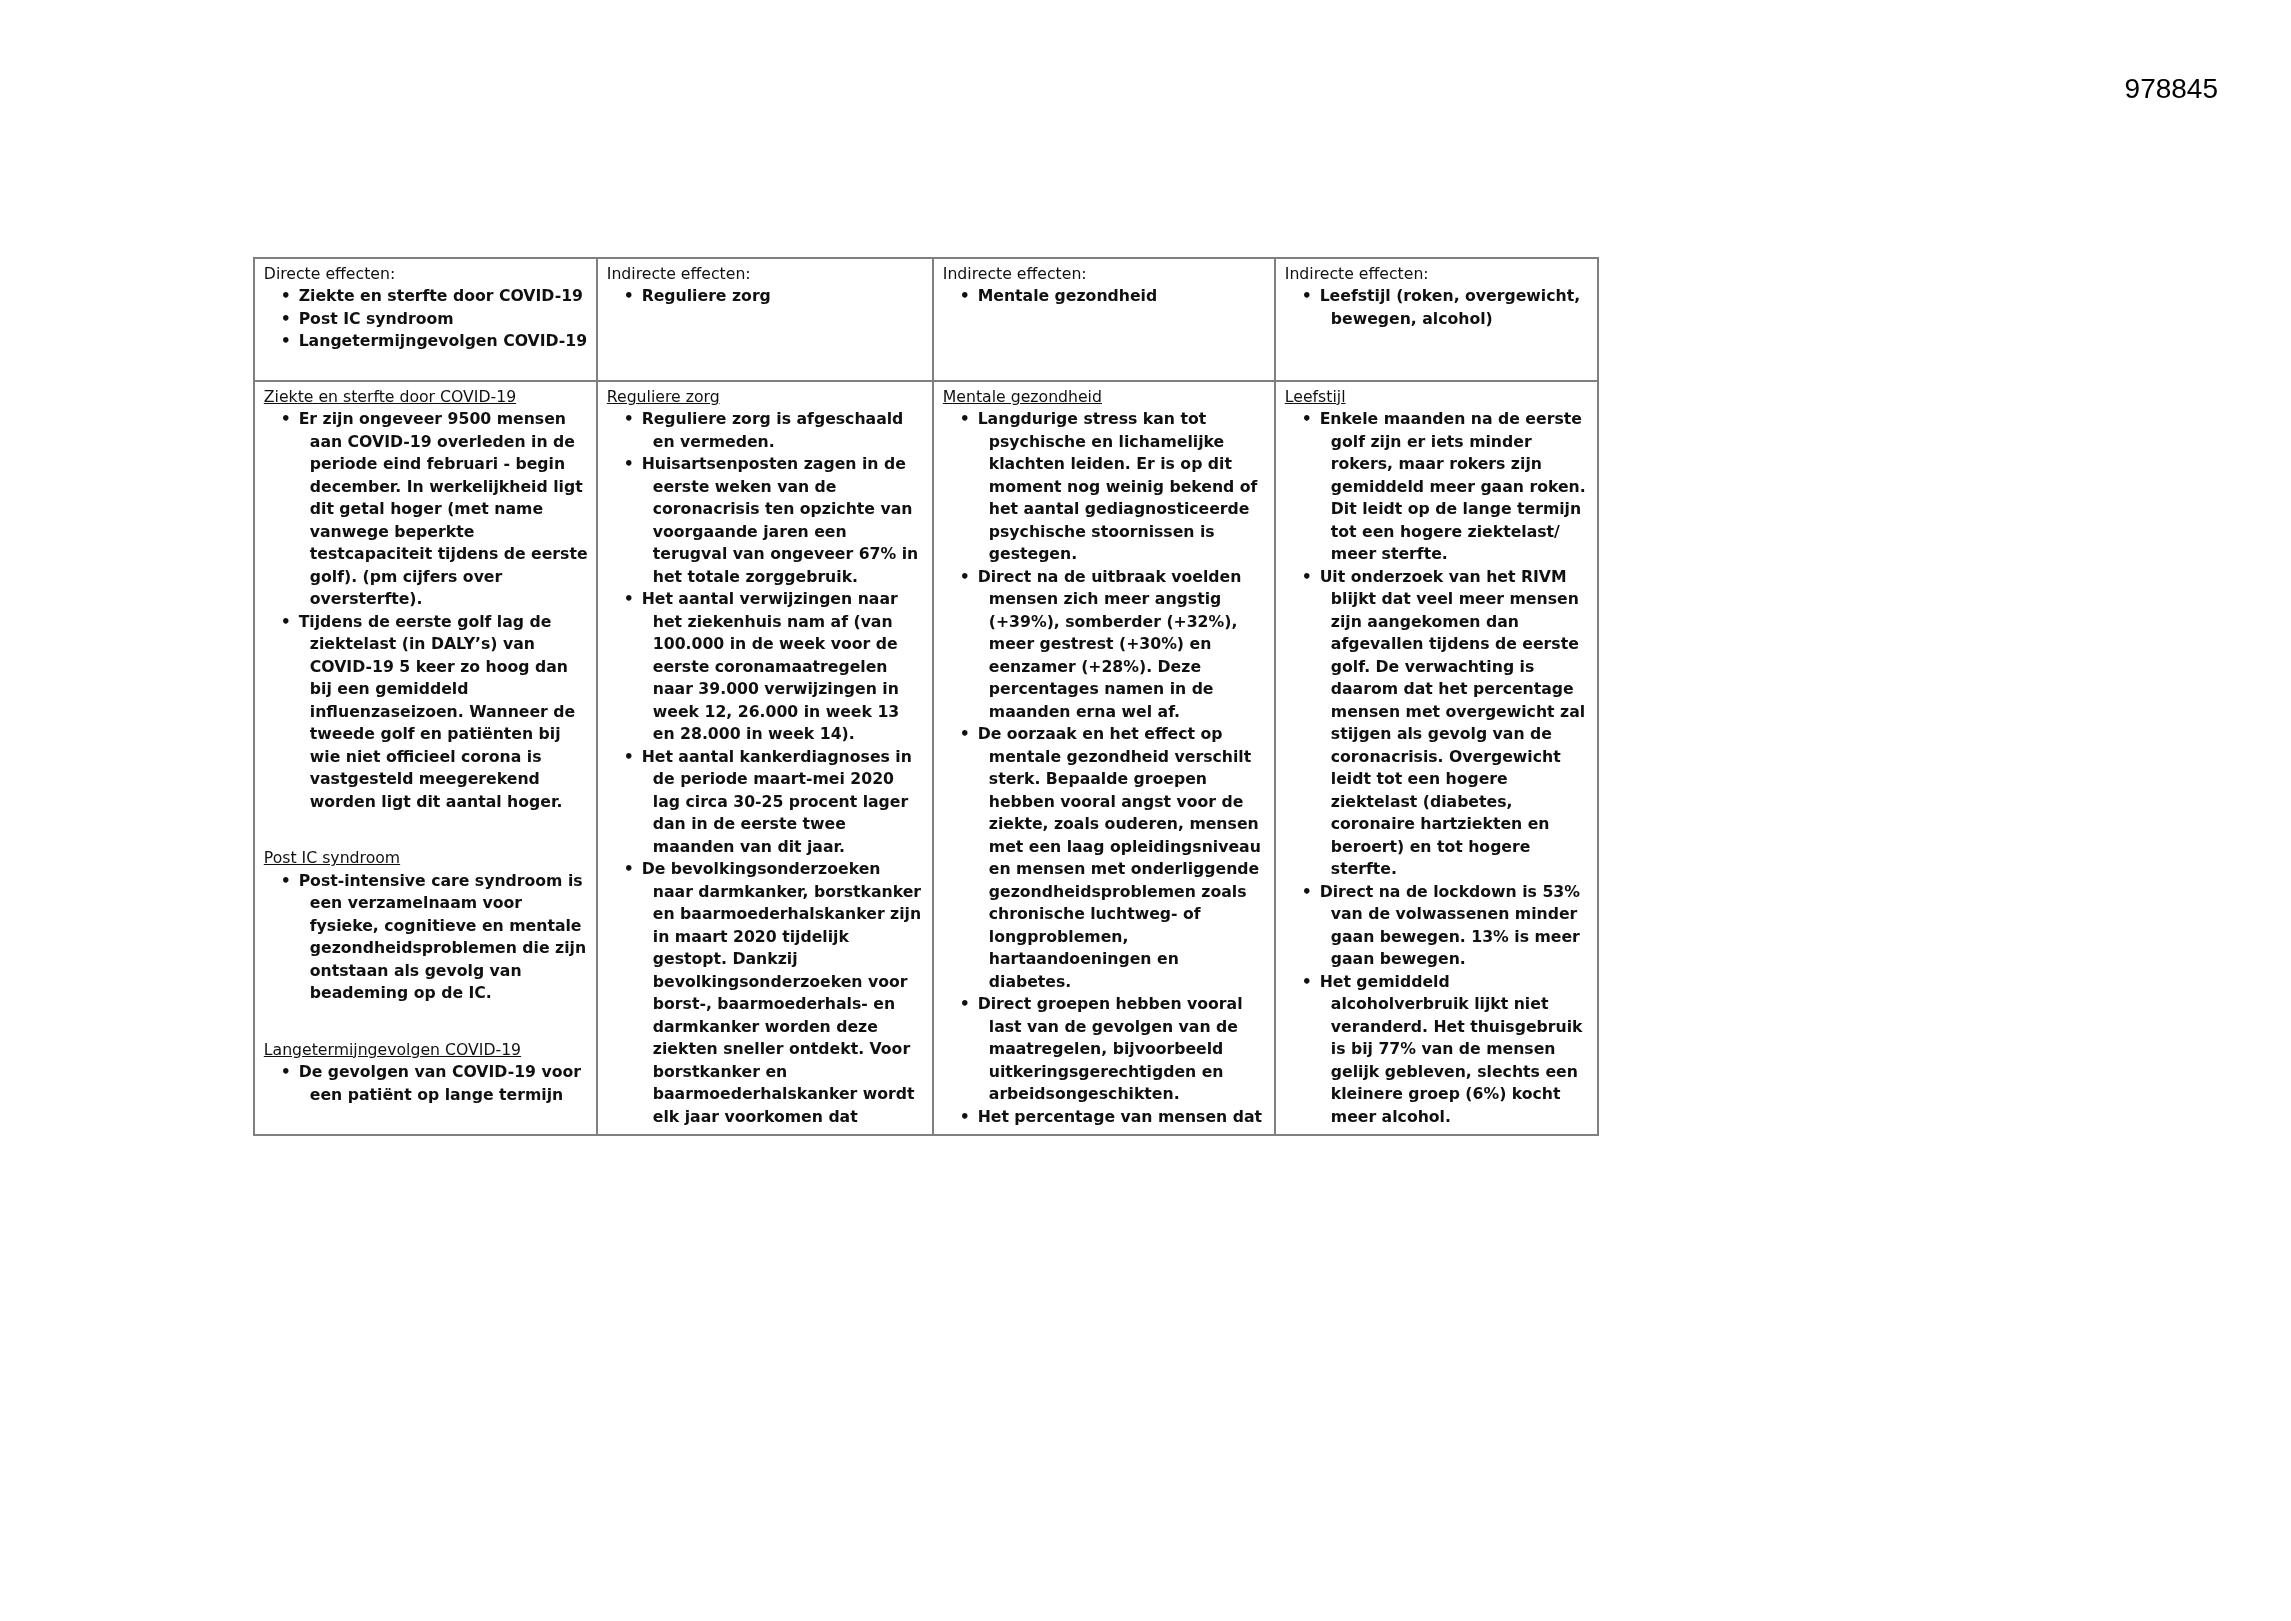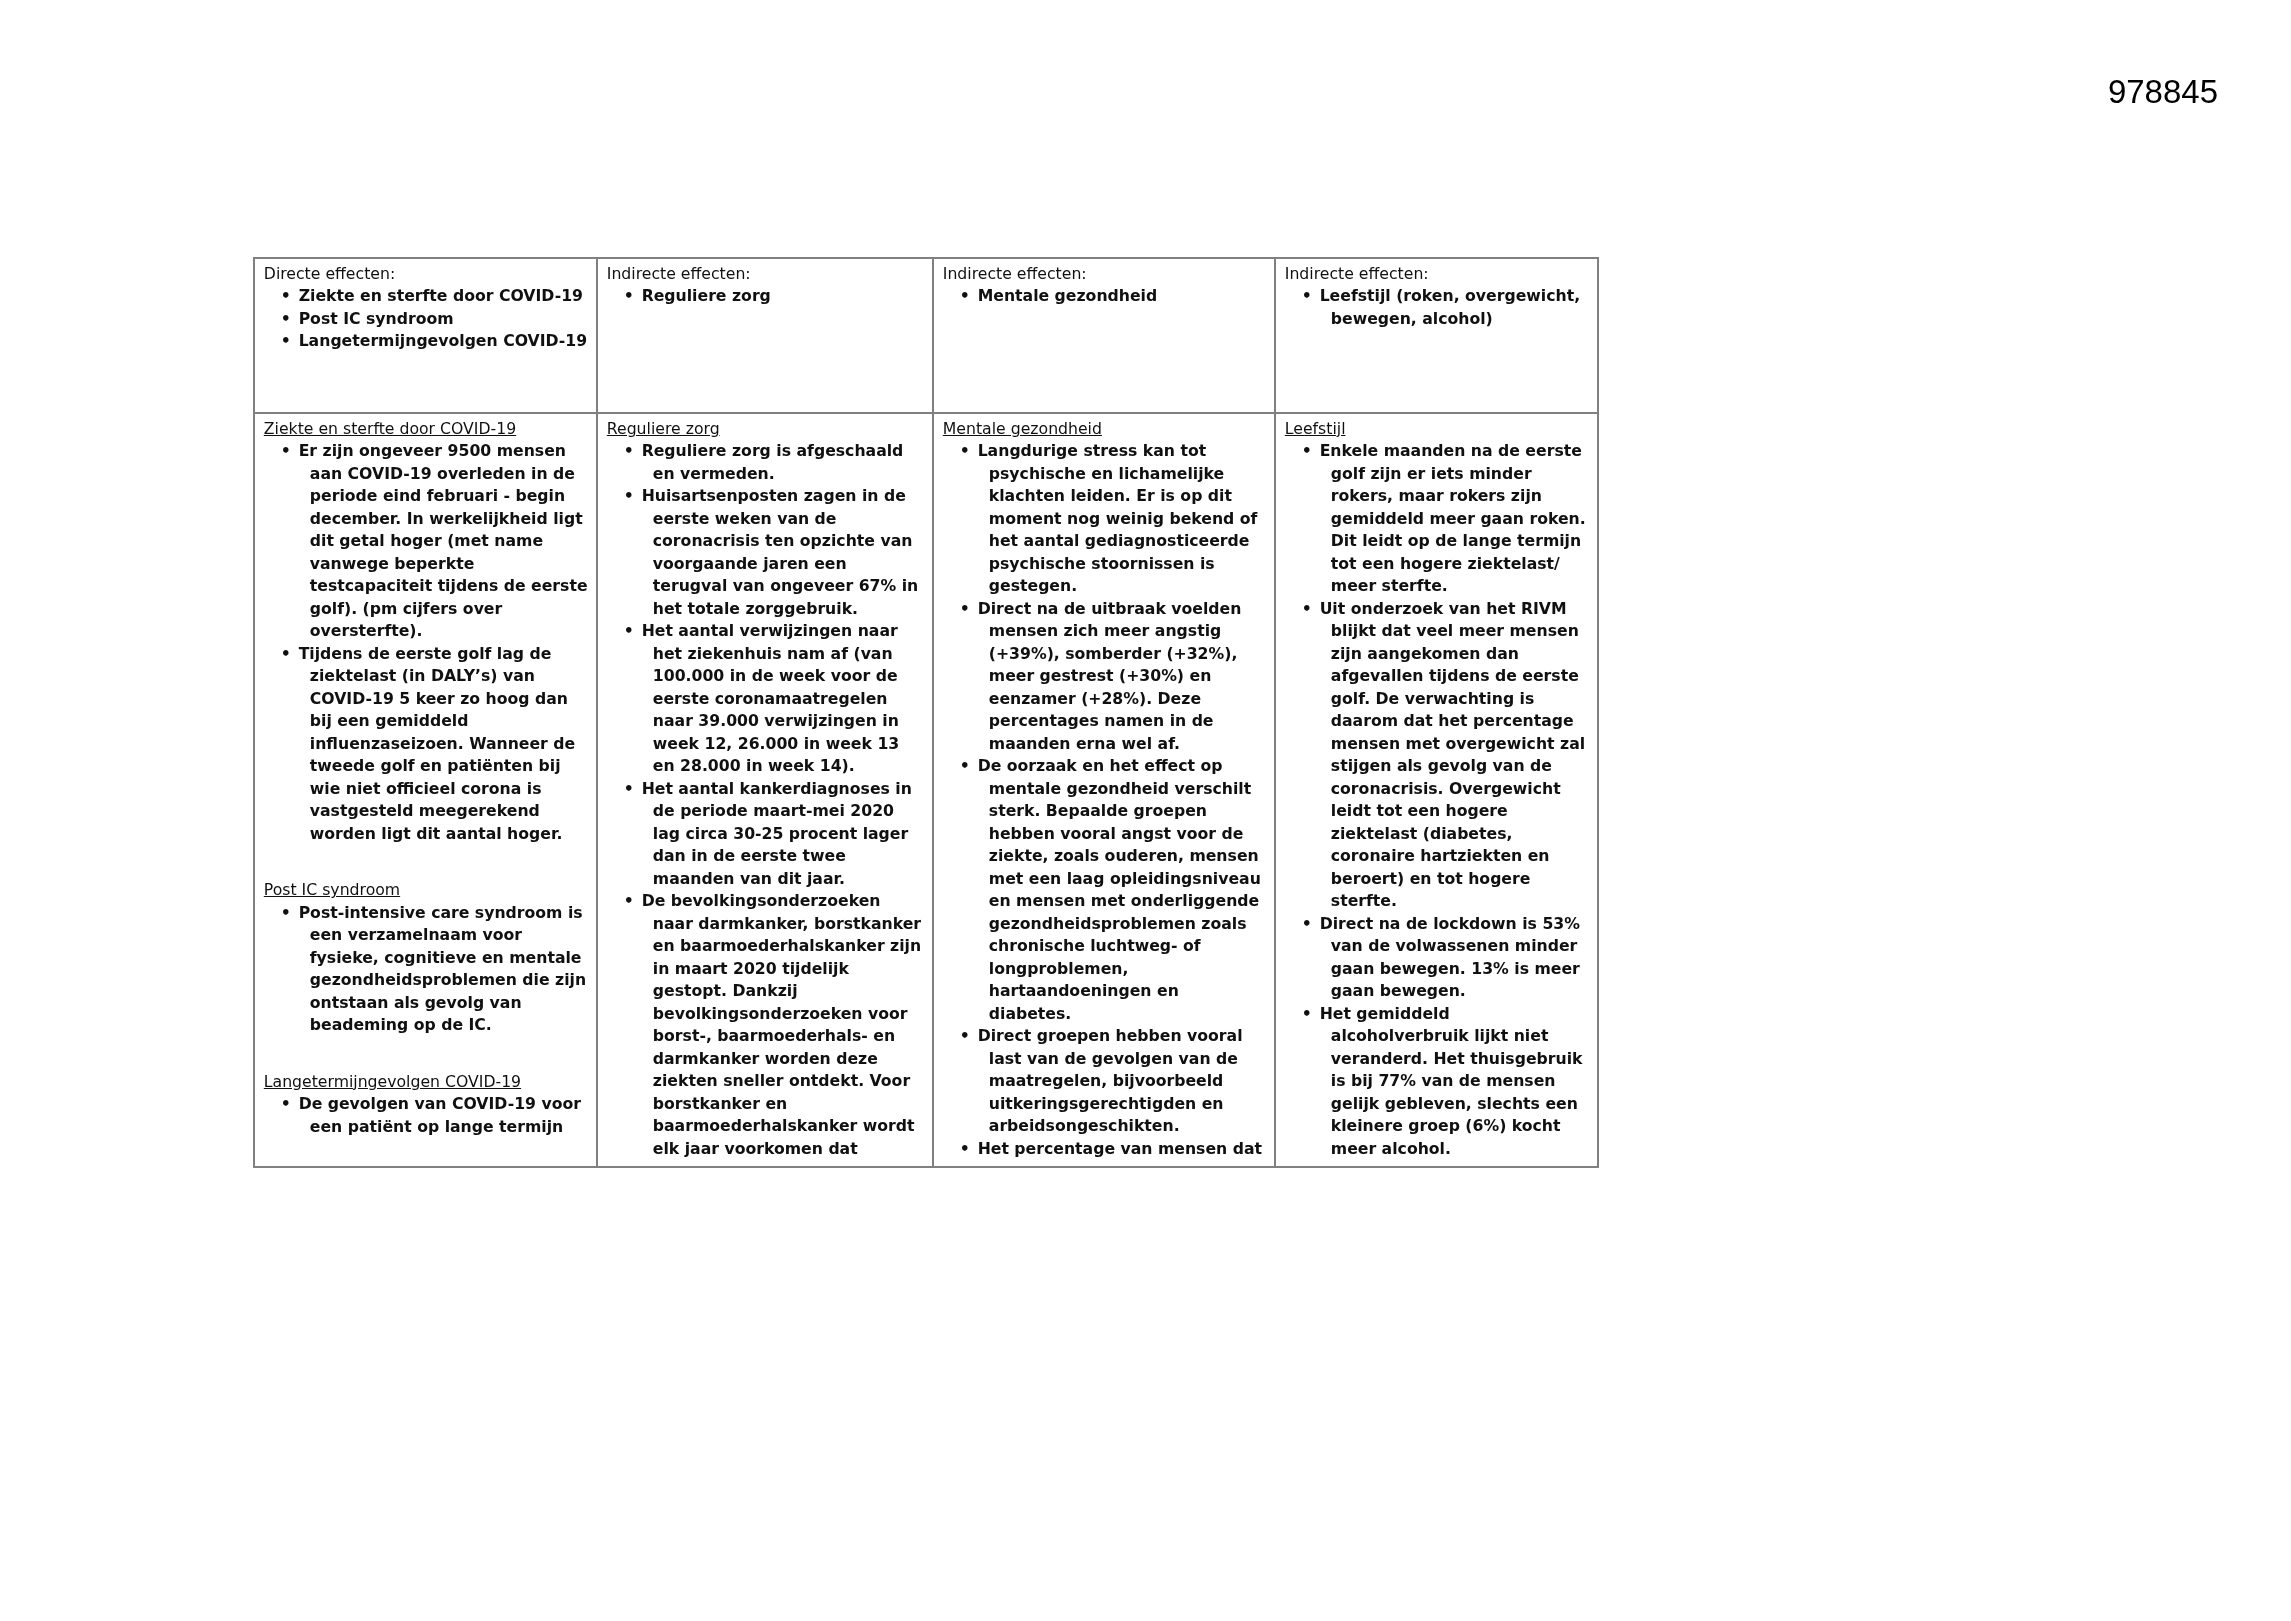--- a/index.html
+++ b/index.html
@@ -8,42 +8,42 @@
     position: relative;
     font-family: "DejaVu Sans", sans-serif;
     color: #101010;
     overflow: hidden;
   }
   .page-number {
     position: absolute;
     top: 73px;
     right: 74px;
     font-family: "Liberation Sans", sans-serif;
-    font-size: 33px;
+    font-size: 28px;
     color: #000000;
   }
   table.grid {
     position: absolute;
     left: 253px;
     top: 257px;
     width: 1345px;
     height: 865px;
     border-collapse: collapse;
     table-layout: fixed;
   }
   td.cell {
     border: 2px solid #808080;
     vertical-align: top;
     padding: 3.9px 7.8px 5.9px 7.8px;
     font-size: 15.7px;
     line-height: 22.5px;
     overflow: hidden;
     background: #ffffff;
   }
-  tr.header-row { height: 155px; margin-top: 36px; }
+  tr.header-row { height: 123px; margin-top: 36px; }
   tr.body-row   { height: 743px; }
   .cell-label { padding-left: 1px; }
   .section-heading { text-decoration: underline; padding-left: 1px; }
   .section-heading.spaced { margin-top: 34px; }
   .bullet { padding-left: 47px; text-indent: -29px; font-weight: bold; }
   .bullet .glyph { padding-right: 7.8px; }
 </style>
 </head>
 <body>
 

